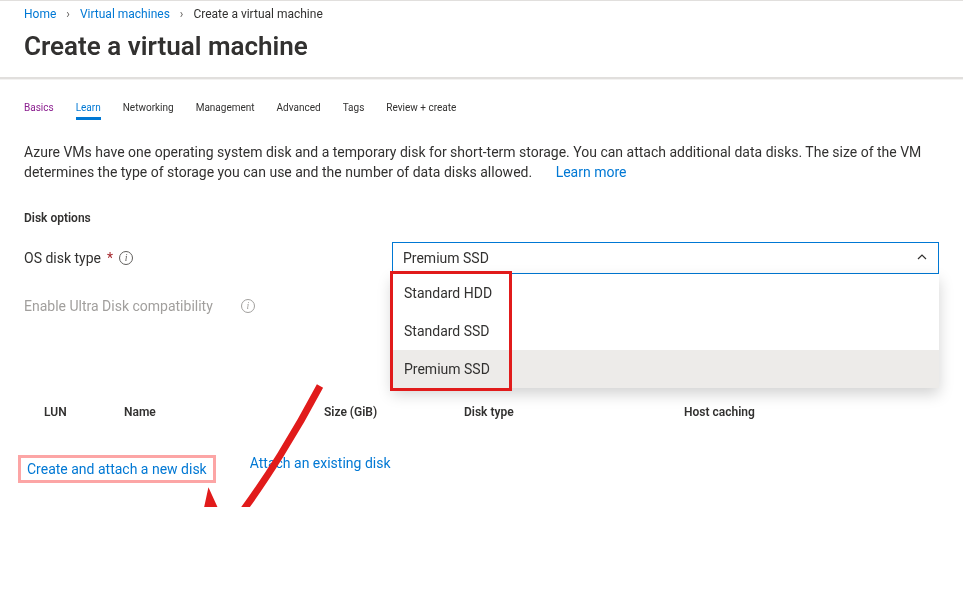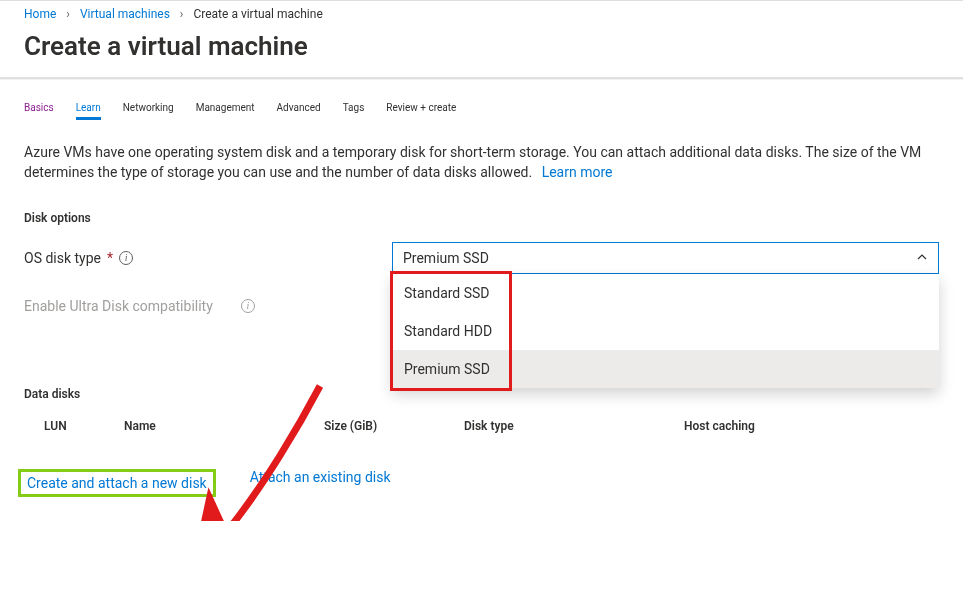--- a/index.html
+++ b/index.html
@@ -67,21 +67,21 @@
     padding-bottom: 4px;
     font-weight: 400;
   }
 
   .helper {
     color: #323130;
     line-height: 1.45;
     margin-bottom: 28px;
     max-width: 920px;
   }
-  .helper a { color: #0078d4; text-decoration: none; margin-left: 6px; cursor: pointer; }
+  .helper a { color: #0078d4; text-decoration: none; margin-left: 20px; cursor: pointer; }
 
   .section-head {
     font-size: 12px;
     font-weight: 600;
     margin-bottom: 16px;
   }
 
   .field-row {
     display: flex;
     align-items: center;
@@ -171,21 +171,21 @@
   .hl-box-options {
     position: absolute;
     border: 3px solid #e11b1b;
     left: -2px; top: -3px;
     width: 122px; height: 120px;
     pointer-events: none;
     z-index: 10;
   }
   .hl-box-link {
     display: inline-block;
-    border: 3px solid #84cc16;
+    border: 3px solid #fca5a5;
     padding: 3px 6px;
     margin-left: -6px;
   }
 
   
   .arrow-svg {
     position: absolute;
     pointer-events: none;
     z-index: 20;
   }
@@ -234,37 +234,36 @@
       <div class="select-display">
         <span>Premium SSD</span>
         <span class="chev">
           <svg width="12" height="12" viewBox="0 0 12 12">
               <path d="M2 8 L6 4 L10 8" fill="none" stroke="#323130" stroke-width="1.2"></path>
             </svg>
         </span>
       </div>
       <div class="dropdown" style="position:absolute;">
         <div class="hl-box-options"></div>
+        <div class="opt">Standard HDD</div>
         <div class="opt">Standard SSD</div>
-        <div class="opt">Standard HDD</div>
         <div class="opt sel">Premium SSD</div>
       </div>
     </div>
   </div>
 
   <div class="field-row">
     <div class="field-label-col muted">
       <span>Enable Ultra Disk compatibility</span>
       <span class="info-icon">i</span>
     </div>
   </div>
 
   <div class="datadisks-spacer"></div>
 
-  <div class="section-head">Data disks</div>
 
 
   <div class="table-head">
     <div class="col-lun">LUN</div>
     <div class="col-name">Name</div>
     <div class="col-size">Size (GiB)</div>
     <div class="col-dtype">Disk type</div>
     <div class="col-host">Host caching</div>
   </div>
 

